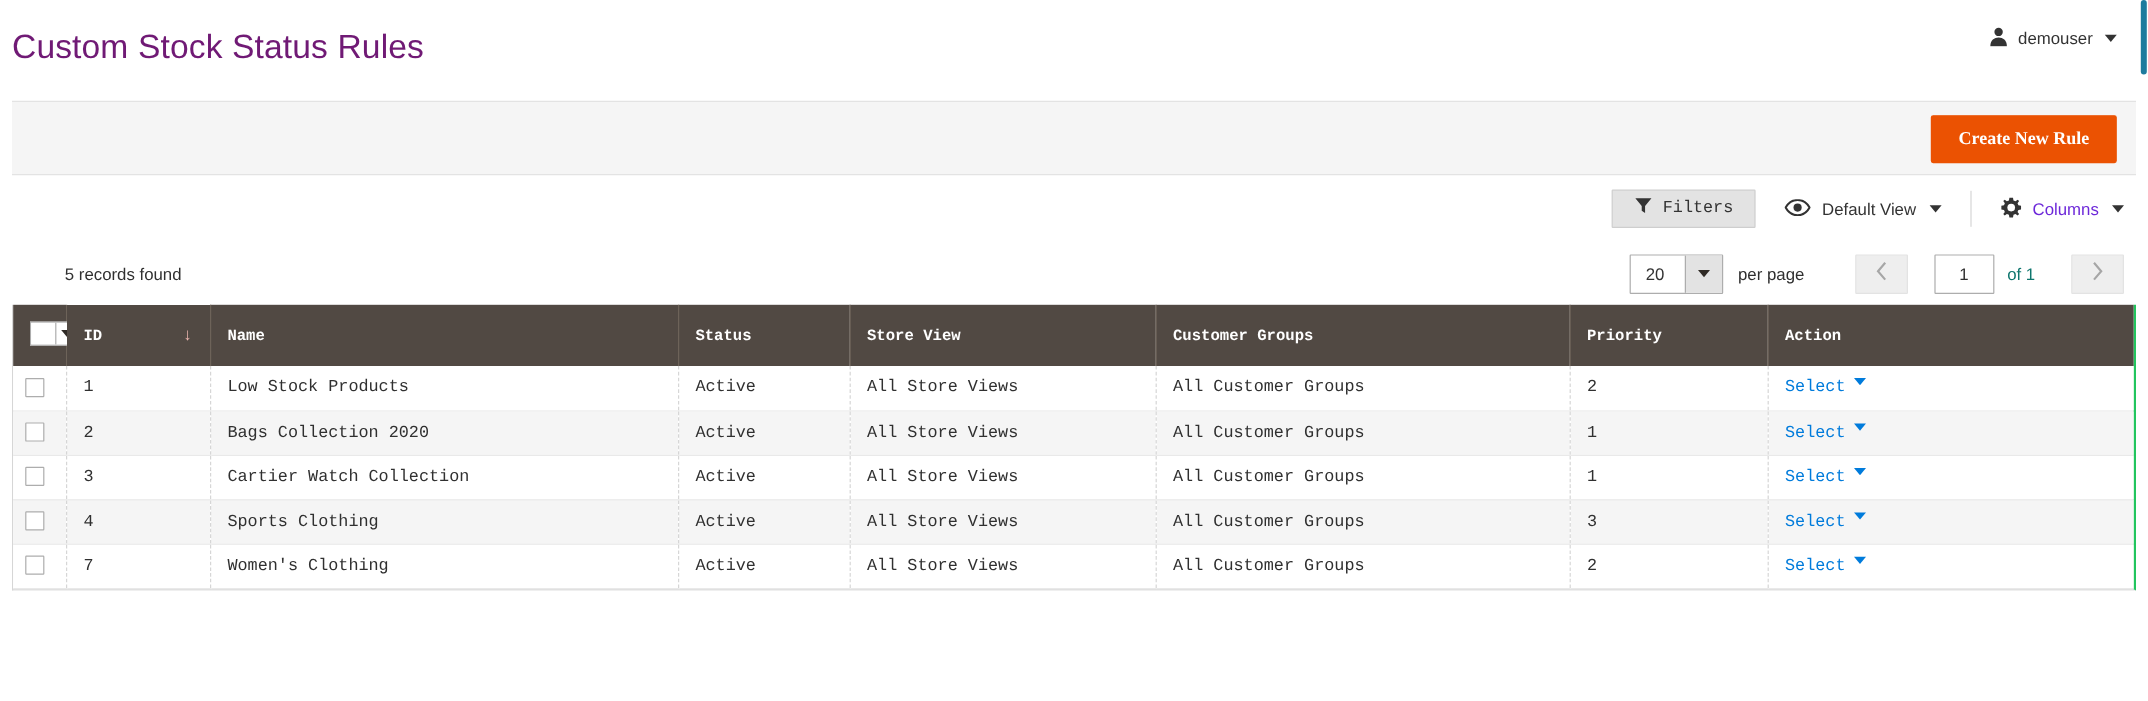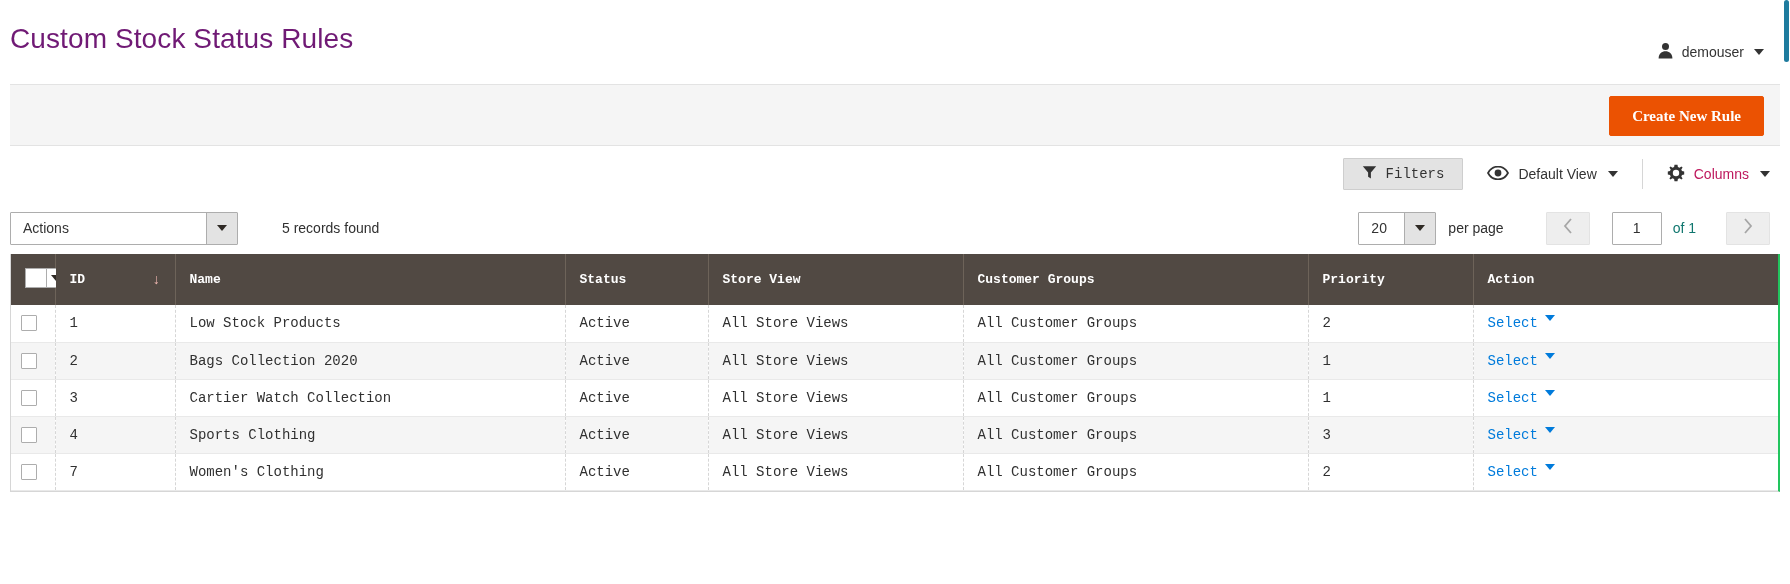--- a/index.html
+++ b/index.html
@@ -48,21 +48,20 @@
   }
   .user-menu {
     position: absolute;
     right: 26px; top: 22px;
     display: flex;
     align-items: center;
     gap: 8px;
     color: #333333;
     font-size: 14px;
     cursor: pointer;
-    margin-top: 20px;
   }
   .user-icon { display: block; }
   .caret-dark {
     width: 0; height: 0;
     border-left: 5px solid transparent;
     border-right: 5px solid transparent;
     border-top: 6px solid #333333;
     margin-left: 2px;
   }
 
@@ -126,21 +125,21 @@
     height: 30px;
     color: #333333;
     font-size: 14px;
     cursor: pointer;
   }
   .columns-ctl {
     display: flex;
     align-items: center;
     gap: 9px;
     margin-left: 24px;
-    color: #be185d;
+    color: #6d28d9;
     font-size: 14px;
     cursor: pointer;
   }
 
   
   .grid-controls {
     position: relative;
     height: 52px;
     margin: 0 10px;
     display: flex;
@@ -383,26 +382,20 @@
           <circle cx="9" cy="9" r="3.2" fill="#ffffff"></circle>
         </svg>
       </span>
       <span>Columns</span>
       <span class="caret-dark"></span>
     </div>
   </div>
 
   <div class="grid-controls">
 
-    <div class="select-box actions-select">
-      <span class="sel-val">Actions</span>
-      <span class="sel-arrow">
-        <span class="caret-white"></span>
-      </span>
-    </div>
 
     <div class="records-found">5 records found</div>
 
     <div class="pager">
       <div class="select-box per-page-select">
         <span class="sel-val">20</span>
         <span class="sel-arrow">
           <span class="caret-white"></span>
         </span>
       </div>

